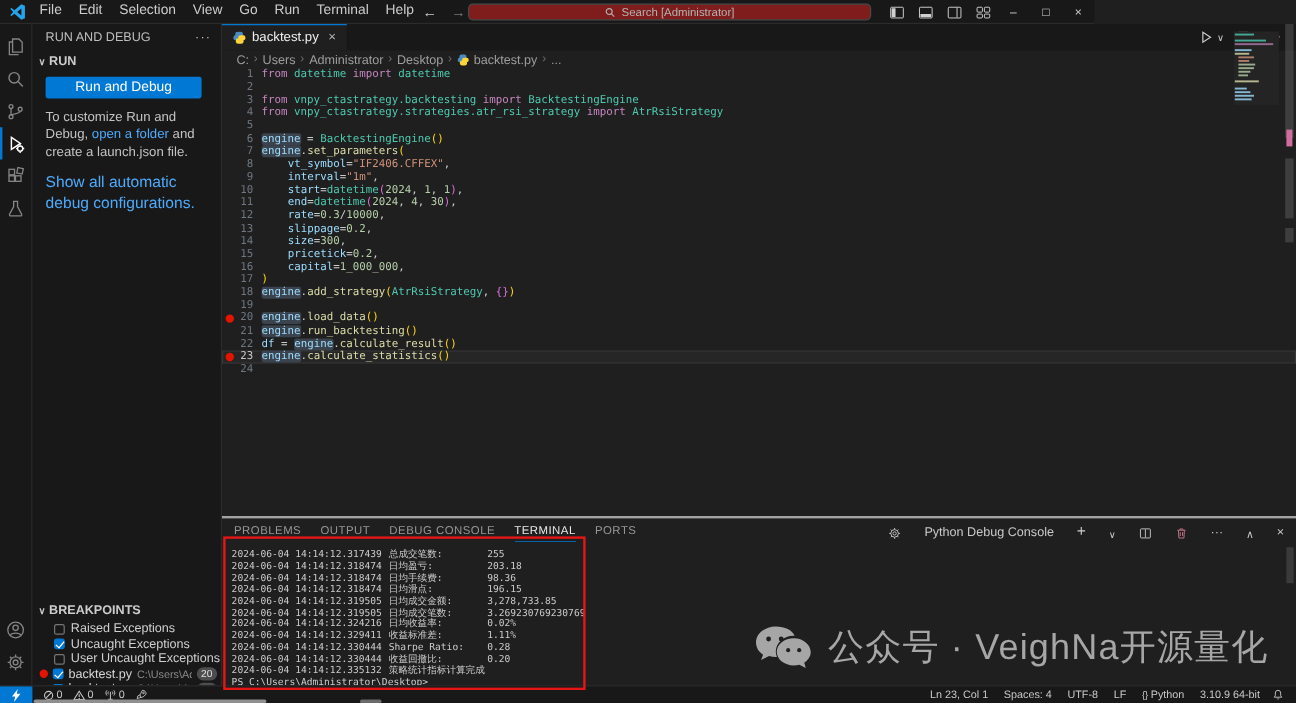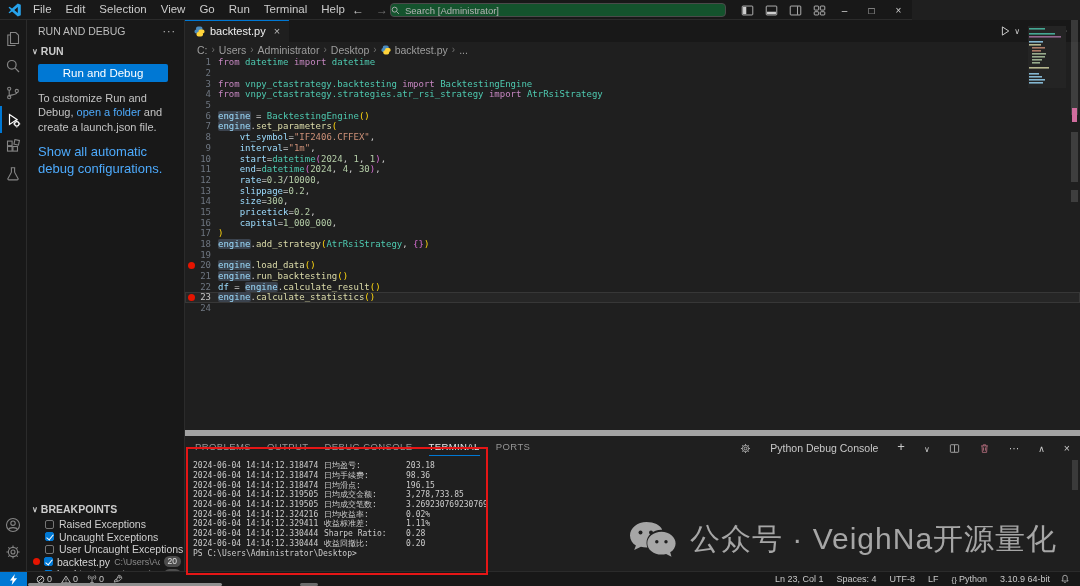--- a/index.html
+++ b/index.html
@@ -7,21 +7,21 @@
   body { position:relative; background:#1f1f1f; font-family:"Liberation Sans",sans-serif; color:#ccc; overflow:hidden; }
   svg { display:block; }
 
   
   .titlebar { position:absolute; left:0; top:0; width:912px; height:20px; background:#181818; border-bottom:1px solid #2b2b2b; z-index:10; }
   .logo { position:absolute; left:8px; top:3px; }
   .menubar { position:absolute; left:26px; top:0; height:20px; display:flex; }
   .menu-item { font-size:11.5px; color:#cccccc; padding:0 7px; line-height:19px; }
   .nav-arrows { position:absolute; left:352px; top:0; height:20px; display:flex; gap:12px; align-items:center; font-size:12px; }
   .arrow-fwd { color:#757575; }
-  .search-box { position:absolute; left:390px; top:3px; width:336px; height:14px; background:#14532d; border:1px solid #4a4a4a; border-radius:4px; display:flex; align-items:center; justify-content:flex-start; gap:5px; font-size:9.5px; color:#b4b4b4; }
+  .search-box { position:absolute; left:390px; top:3px; width:336px; height:14px; background:#7f1d1d; border:1px solid #4a4a4a; border-radius:4px; display:flex; align-items:center; justify-content:center; gap:5px; font-size:9.5px; color:#b4b4b4; }
   .tb-right { position:absolute; right:0; top:0; height:20px; display:flex; align-items:center; }
   .tb-icon { width:24px; height:20px; display:flex; align-items:center; justify-content:center; }
   .win-btn { width:27px; height:20px; display:flex; align-items:center; justify-content:center; font-size:10px; color:#d2d2d2; }
 
   
   .activitybar { position:absolute; left:0; top:20px; width:27px; height:551px; background:#181818; border-right:1px solid #2b2b2b; display:flex; flex-direction:column; align-items:stretch; z-index:6; }
   .ab-icon { width:26px; height:27px; display:flex; align-items:center; justify-content:center; }
   .ab-icon.active { box-shadow:inset 2px 0 0 #0078d4; }
   .ab-spacer { flex:1; }
 
@@ -65,21 +65,21 @@
   .c-kw{color:#c586c0} .c-ns{color:#4ec9b0} .c-cls{color:#4ec9b0} .c-fn{color:#dcdcaa}
   .c-var{color:#9cdcfe} .c-num{color:#b5cea8} .c-str{color:#ce9178} .c-d{color:#cccccc}
   .c-p1{color:#ffd710} .c-p2{color:#da70d6}
   .whl { background:#3b434e; border-radius:2px; }
   .minimap { position:absolute; right:14px; top:6px; }
   .scrollbar { position:absolute; right:1px; top:0; width:9px; height:373px; }
   .sb-thumb { position:absolute; left:1px; width:7px; background:rgba(121,121,121,0.35); }
   .sb-mark { position:absolute; left:2px; width:5px; background:#d16d9e; }
 
   
-  .panel { position:absolute; left:185px; top:430px; width:895px; height:141px; background:#1f1f1f; border-top:6px solid #a3a3a3; }
+  .panel { position:absolute; left:185px; top:430px; width:895px; height:141px; background:#1f1f1f; border-top:2px solid #a3a3a3; }
   .panel-header { display:flex; align-items:center; height:20px; padding:0 10px; }
   .ptab { font-size:9.5px; letter-spacing:.4px; color:#969696; margin-right:16px; height:20px; line-height:21px; }
   .ptab.active { color:#e8e8e8; box-shadow:inset 0 -1px 0 #0078d4; }
   .panel-right { margin-left:auto; display:flex; align-items:flex-end; gap:19px; color:#c9c9c9; font-size:10.5px; }
   .terminal { position:absolute; left:8px; top:25px; }
   .trow { display:flex; align-items:center; height:9.7px; font-family:"DejaVu Sans Mono",monospace; font-size:8px; color:#cccccc; white-space:pre; }
   .tts { width:131px; flex-shrink:0; }
   .tlabel { width:82px; flex-shrink:0; font-family:"DejaVu Sans Mono","Liberation Sans",sans-serif; }
   .panel-sb { position:absolute; right:2px; top:24px; width:6px; height:30px; background:rgba(121,121,121,0.3); }
 
@@ -550,29 +550,31 @@
           <svg width="11" height="11" viewBox="0 0 16 16" fill="none" stroke="#c9788a" stroke-width="1.1">
             <path d="M3 4.2h10 M6.2 4V2.6h3.6V4 M4.4 4.4l.5 9.2h6.2l.5-9.2 M6.6 6.4v4.8 M9.4 6.4v4.8"></path>
           </svg>
         </span>
       <span>···</span>
       <span style="font-size:9px">∧</span>
       <span>×</span>
     </div>
   </div>
   <div class="terminal">
+      <div class="trow"><span class="tts">2024-06-04 14:14:12.317439</span><span class="tlabel">总成交笔数:</span><span class="tvalue">255</span></div>
       <div class="trow"><span class="tts">2024-06-04 14:14:12.318474</span><span class="tlabel">日均盈亏:</span><span class="tvalue">203.18</span></div>
       <div class="trow"><span class="tts">2024-06-04 14:14:12.318474</span><span class="tlabel">日均手续费:</span><span class="tvalue">98.36</span></div>
       <div class="trow"><span class="tts">2024-06-04 14:14:12.318474</span><span class="tlabel">日均滑点:</span><span class="tvalue">196.15</span></div>
       <div class="trow"><span class="tts">2024-06-04 14:14:12.319505</span><span class="tlabel">日均成交金额:</span><span class="tvalue">3,278,733.85</span></div>
       <div class="trow"><span class="tts">2024-06-04 14:14:12.319505</span><span class="tlabel">日均成交笔数:</span><span class="tvalue">3.269230769230769</span></div>
       <div class="trow"><span class="tts">2024-06-04 14:14:12.324216</span><span class="tlabel">日均收益率:</span><span class="tvalue">0.02%</span></div>
       <div class="trow"><span class="tts">2024-06-04 14:14:12.329411</span><span class="tlabel">收益标准差:</span><span class="tvalue">1.11%</span></div>
       <div class="trow"><span class="tts">2024-06-04 14:14:12.330444</span><span class="tlabel">Sharpe Ratio:</span><span class="tvalue">0.28</span></div>
       <div class="trow"><span class="tts">2024-06-04 14:14:12.330444</span><span class="tlabel">收益回撤比:</span><span class="tvalue">0.20</span></div>
+      <div class="trow"><span class="tts">2024-06-04 14:14:12.335132</span><span class="tlabel">策略统计指标计算完成</span><span class="tvalue"></span></div>
       <div class="trow">PS C:\Users\Administrator\Desktop&gt;</div>
     </div>
   <div class="panel-sb"></div>
 </div>
 
 <div class="statusbar">
   <div class="remote">
     <svg width="9" height="11" viewBox="0 0 10 12">
         <path fill="#ffffff" d="M6.5 0 L1 7 H4 L3 12 L9 4.5 H5.5 Z"></path>
       </svg>

